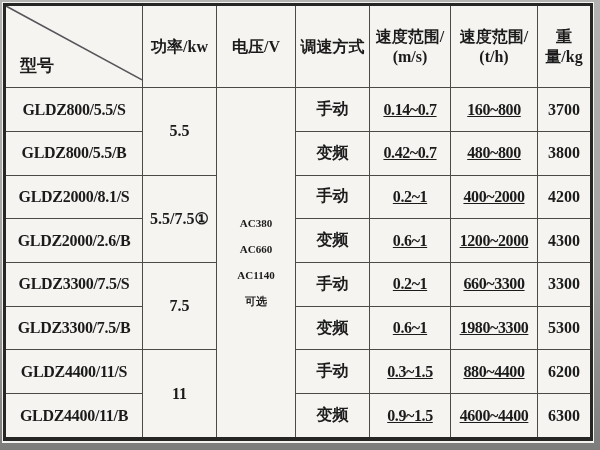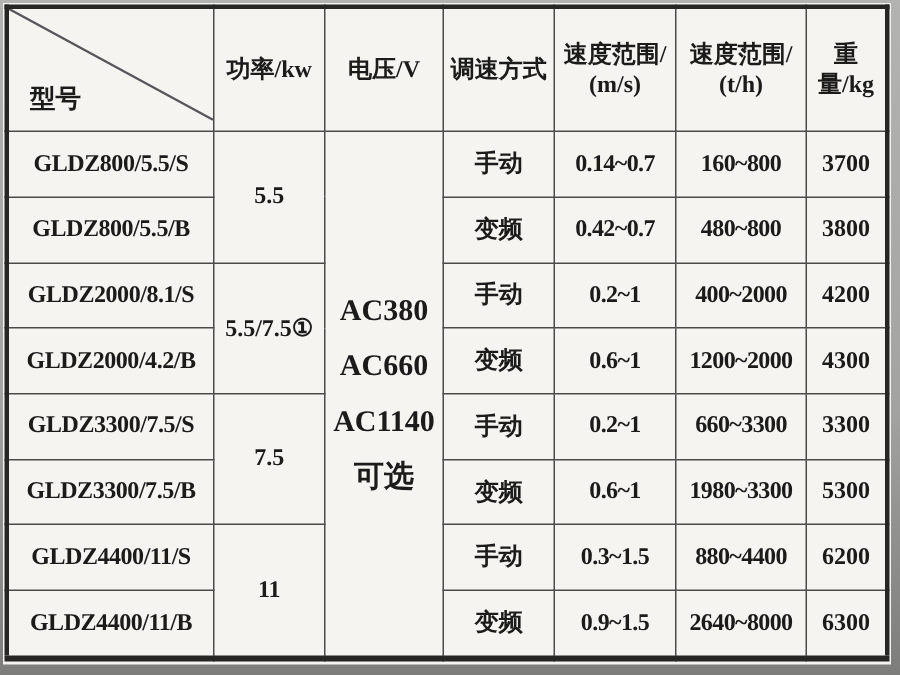--- a/index.html
+++ b/index.html
@@ -27,22 +27,22 @@
   }
   table.spec{border:3px solid #262624;border-bottom-width:4px;}
   tr.hr td{height:76px;}
   tr.dr td{height:40px;}
   td.model{text-align:left;padding-left:9px;font-size:16px;letter-spacing:-0.3px;}
   td.diag{position:relative;margin-left:25px;}
   svg.diagsvg{position:absolute;left:0;top:0;width:100%;height:100%;}
   .diaglabel{position:absolute;left:14px;bottom:10px;font-size:17px;font-weight:bold;}
   td.hcell{font-size:16px;line-height:1.25;}
   td.weighth{font-size:15px;}
-  td.voltage div{line-height:1.2;margin:13px 0;font-size:20px;font-weight:bold;font-family:Liberation Serif, serif;}
-  td.num{font-size:15px;letter-spacing:-0.4px;}
+  td.voltage div{line-height:1.2;margin:13px 0;font-size:11px;font-weight:bold;font-family:Liberation Serif, serif;}
+  td.num{font-size:15px;letter-spacing:-0.4px;text-decoration:underline;}
   td.wnum{font-size:15px;}
   td.powercell{font-size:16px;}
 </style>
 </head>
 <body>
 
 <div class="page">
   <table class="spec">
     <colgroup>
       <col style="width:138px">
@@ -99,21 +99,21 @@
 
     <tr class="dr">
       <td class="model">GLDZ2000/8.1/S</td>
       <td class="powercell" rowspan="2">5.5/7.5①</td>
       <td>手动</td>
       <td class="num">0.2~1</td>
       <td class="num">400~2000</td>
       <td class="wnum">4200</td>
     </tr>
     <tr class="dr">
-      <td class="model">GLDZ2000/4.2/B</td>
+      <td class="model">GLDZ2000/2.6/B</td>
       <td>变频</td>
       <td class="num">0.6~1</td>
       <td class="num">1200~2000</td>
       <td class="wnum">4300</td>
     </tr>
 
     <tr class="dr">
       <td class="model">GLDZ3300/7.5/S</td>
       <td class="powercell" rowspan="2">7.5</td>
       <td>手动</td>
@@ -134,18 +134,18 @@
       <td class="powercell" rowspan="2">11</td>
       <td>手动</td>
       <td class="num">0.3~1.5</td>
       <td class="num">880~4400</td>
       <td class="wnum">6200</td>
     </tr>
     <tr class="dr">
       <td class="model">GLDZ4400/11/B</td>
       <td>变频</td>
       <td class="num">0.9~1.5</td>
-      <td class="num">2640~8000</td>
+      <td class="num">4600~4400</td>
       <td class="wnum">6300</td>
     </tr>
   </tbody>
     </table>
 </div>
 
 </body></html>

